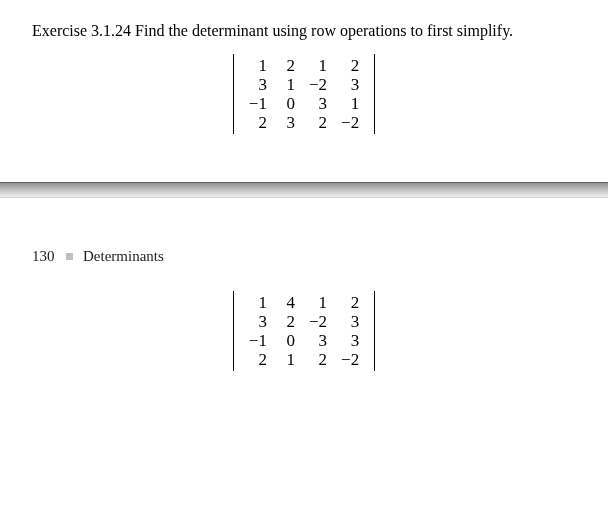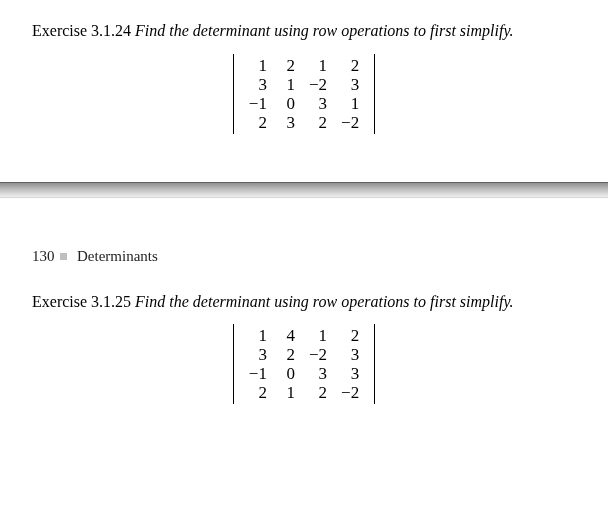--- a/index.html
+++ b/index.html
@@ -23,21 +23,20 @@
   }
   .exercise-line {
     margin: 0 0 12px 0;
     line-height: 1.35;
   }
   .ex-label {
     font-weight: normal;
     font-style: normal;
   }
   .ex-prompt {
-    font-style: italic;
   }
   .matrix-wrap {
     display: flex;
     justify-content: center;
     margin-top: 6px;
     margin-bottom: 20px;
   }
   .det {
     display: inline-block;
     border-left: 1.2px solid #000;
@@ -54,21 +53,21 @@
     font-family: Georgia, 'Times New Roman', serif;
     font-size: 17px;
     min-width: 14px;
   }
   .running-head {
     font-size: 15px;
     color: #222;
     margin: 30px 0 26px 0;
   }
   .running-head .pnum {
-    margin-right: 0;
+    margin-right: 6px;
   }
   .running-head .sq {
     display: inline-block;
     width: 7px;
     height: 7px;
     background: #bfbfbf;
     vertical-align: 1px;
     margin: 0 6px 0 2px;
   }
 </style>
@@ -117,25 +116,20 @@
 
 <div class="page-break"></div>
 
 <div class="page">
   <div class="running-head">
     <span class="pnum">130</span>
     <span class="sq"></span>
     <span>Determinants</span>
   </div>
 
-  <p class="exercise-line">
-    <span class="ex-label">Exercise 3.1.25</span>
-    <span> </span>
-    <span class="ex-prompt">Find the determinant using row operations to first simplify.</span>
-  </p>
   <div class="matrix-wrap">
     <div class="det">
       <table>
         <tbody>
             <tr>
           <td>1</td>
           <td>4</td>
           <td>1</td>
           <td>2</td>
         </tr>

